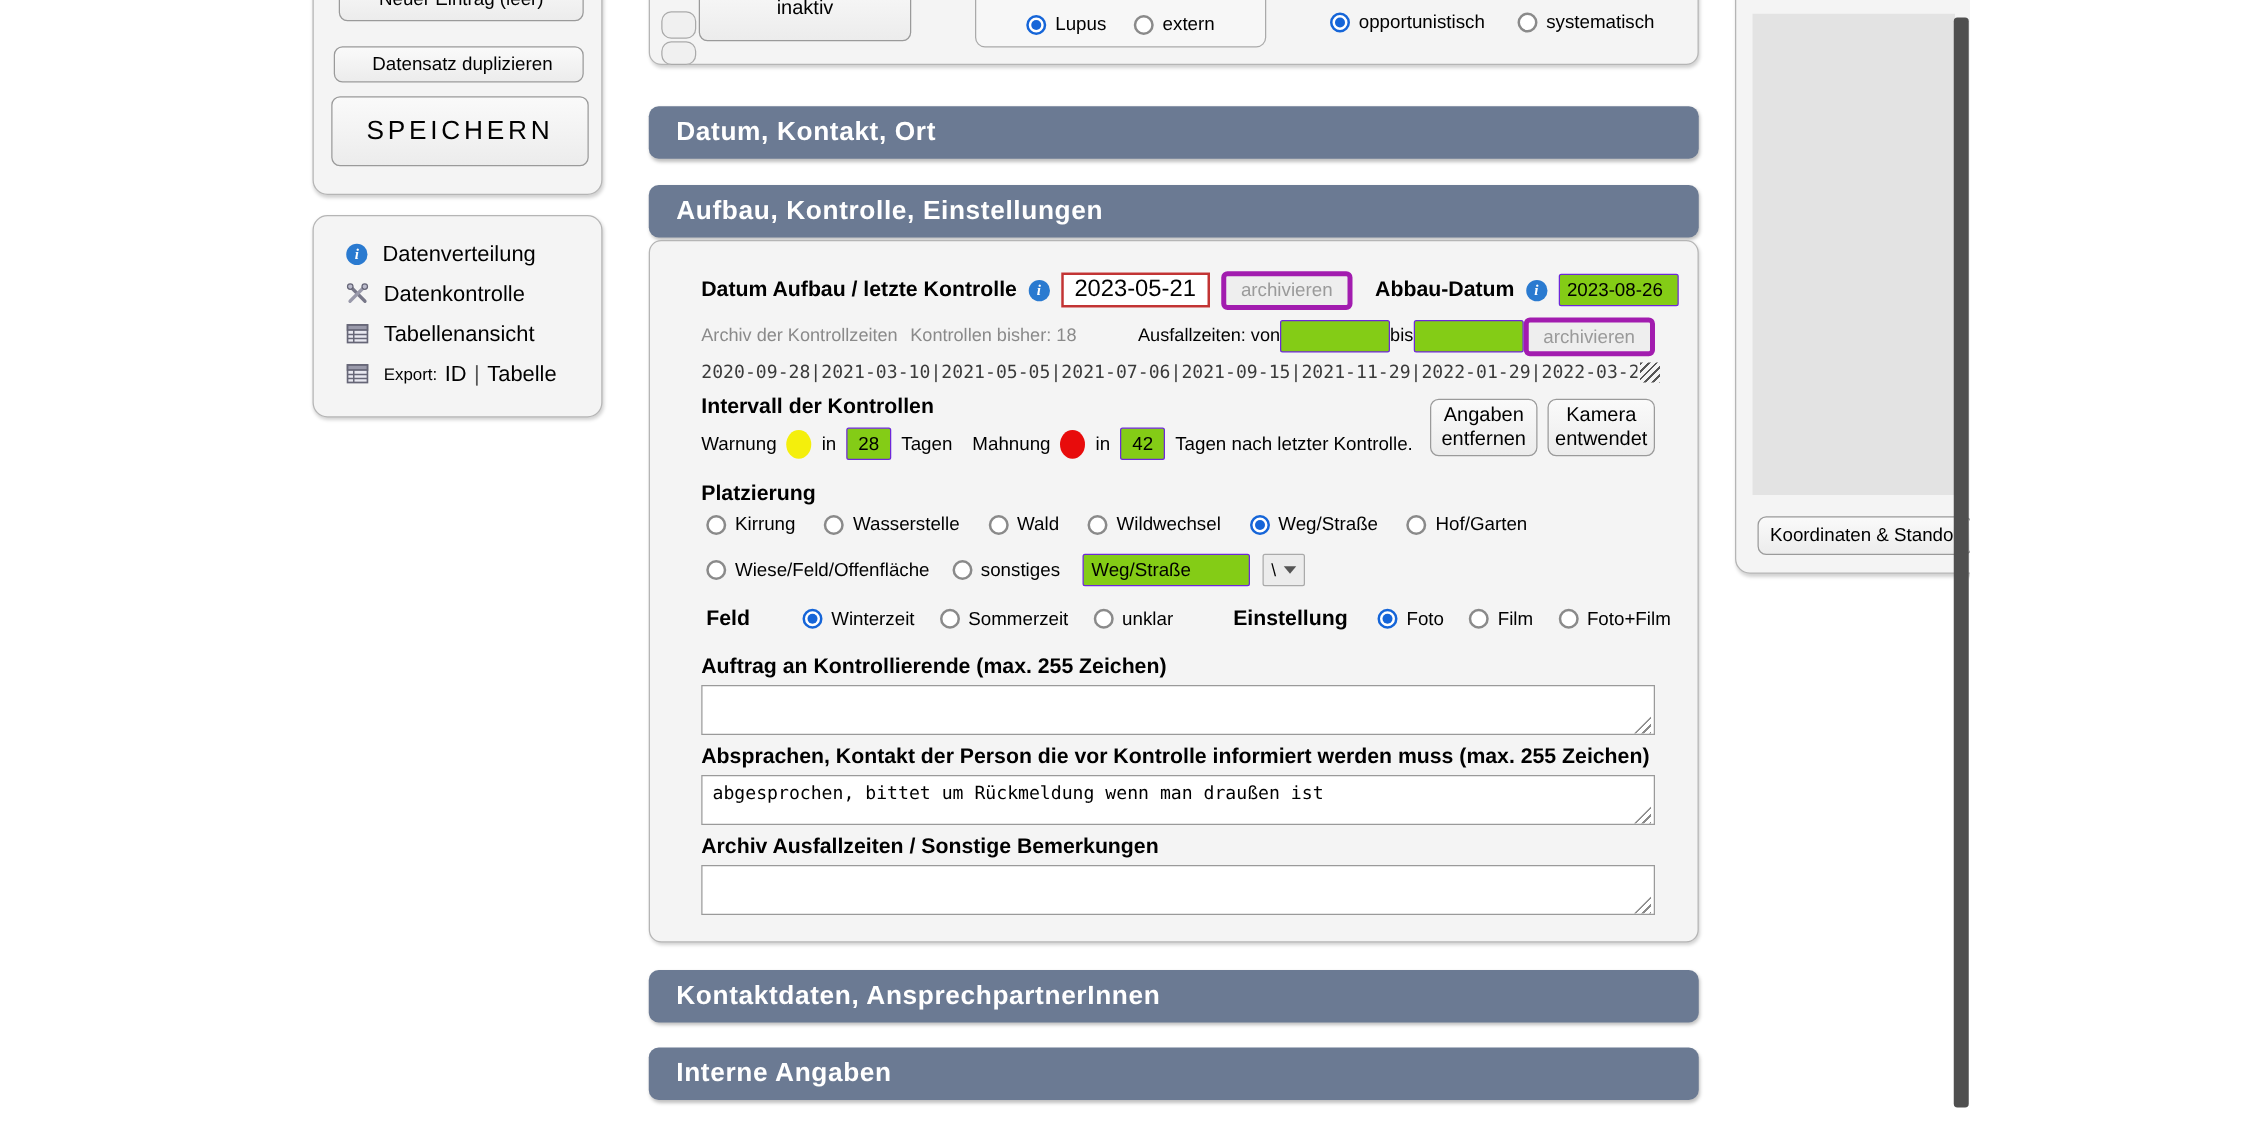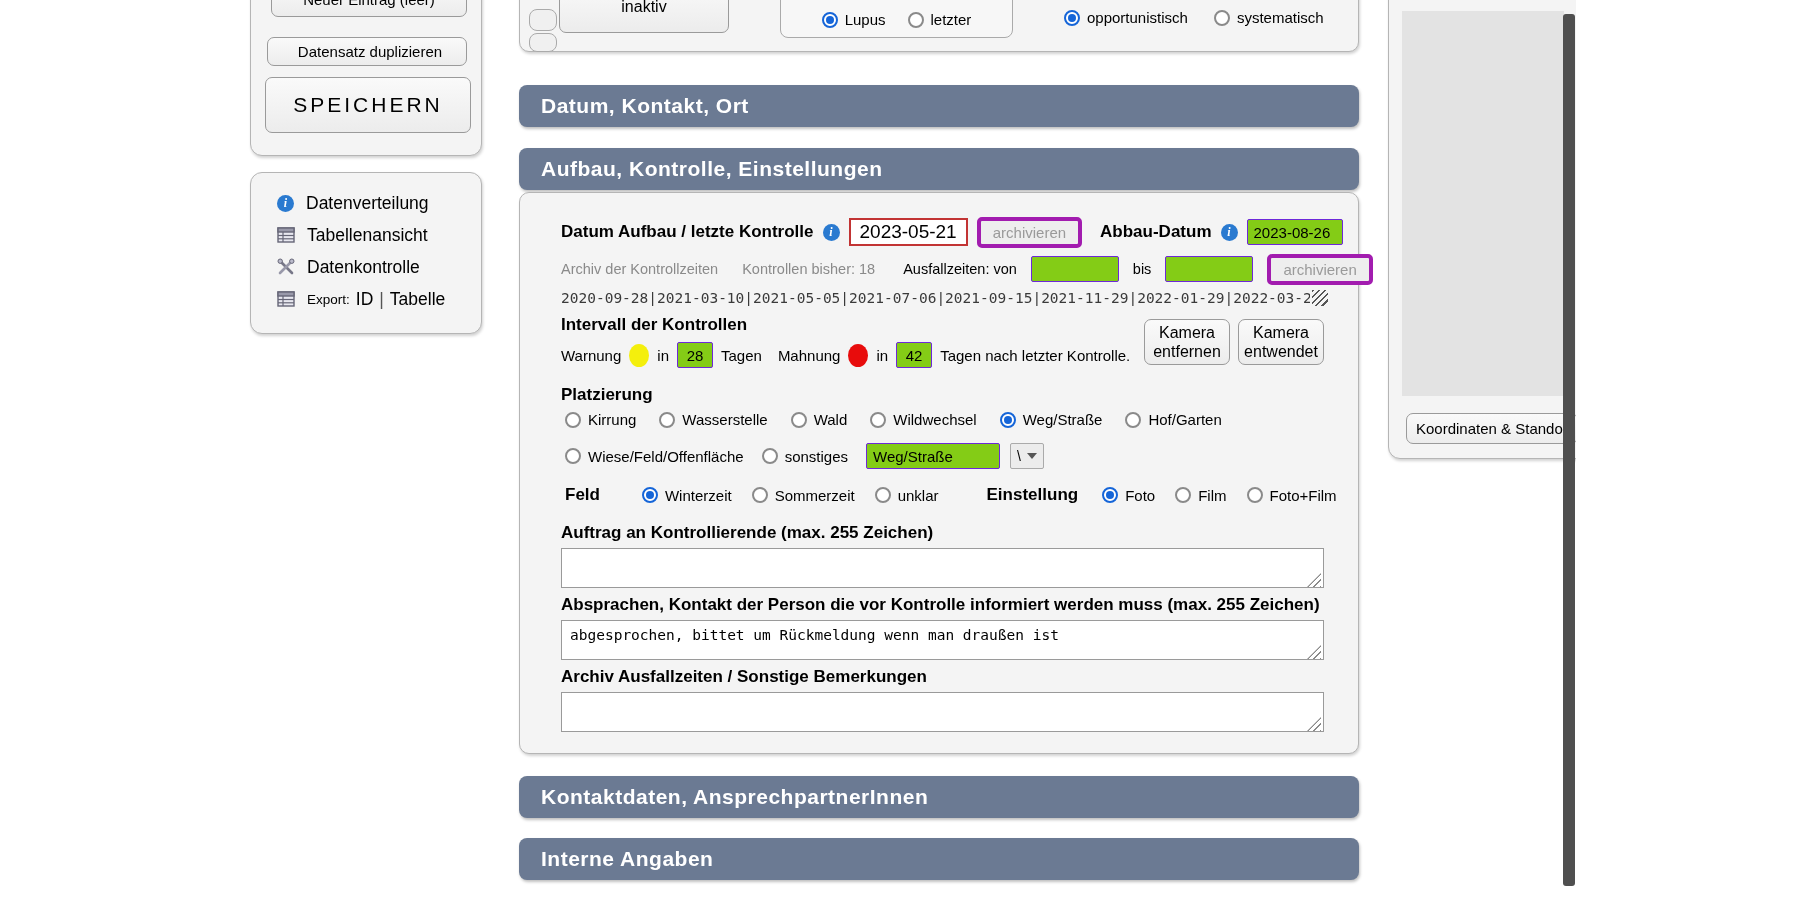--- a/index.html
+++ b/index.html
@@ -57,69 +57,69 @@
   </div>
 
   <div class="panel" style="left:250px;top:172px;width:232px;height:162px;padding:14px 0 0 26px;">
     <div class="menu-item">
       <span class="info-icon">i</span>
       <span>Datenverteilung</span>
     </div>
     <div class="menu-item">
       <span style="display:inline-flex;">
         <svg width="18" height="18" viewBox="0 0 18 18">
-            <rect x="1" y="2" width="16" height="14" fill="#e8e8f0" stroke="#667" stroke-width="1.4"></rect>
-            <rect x="1" y="2" width="16" height="4" fill="#99a" stroke="#667" stroke-width="1.4"></rect>
-            <line x1="1" y1="9.5" x2="17" y2="9.5" stroke="#667" stroke-width="1.2"></line>
-            <line x1="1" y1="12.8" x2="17" y2="12.8" stroke="#667" stroke-width="1.2"></line>
-            <line x1="6" y1="6" x2="6" y2="16" stroke="#667" stroke-width="1.2"></line>
-          </svg>
-      </span>
-      <span>Tabellenansicht</span>
-    </div>
-    <div class="menu-item">
-      <span style="display:inline-flex;">
-        <svg width="18" height="18" viewBox="0 0 18 18">
             <line x1="3" y1="3" x2="15" y2="15" stroke="#778" stroke-width="2.6" stroke-linecap="round"></line>
             <line x1="15" y1="3" x2="3" y2="15" stroke="#99a" stroke-width="2.6" stroke-linecap="round"></line>
             <circle cx="3.2" cy="3.2" r="2.2" fill="#bbc" stroke="#667" stroke-width="1"></circle>
             <circle cx="14.8" cy="3.2" r="2.2" fill="#bbc" stroke="#667" stroke-width="1"></circle>
           </svg>
       </span>
       <span>Datenkontrolle</span>
     </div>
     <div class="menu-item">
       <span style="display:inline-flex;">
         <svg width="18" height="18" viewBox="0 0 18 18">
             <rect x="1" y="2" width="16" height="14" fill="#e8e8f0" stroke="#667" stroke-width="1.4"></rect>
             <rect x="1" y="2" width="16" height="4" fill="#99a" stroke="#667" stroke-width="1.4"></rect>
             <line x1="1" y1="9.5" x2="17" y2="9.5" stroke="#667" stroke-width="1.2"></line>
             <line x1="1" y1="12.8" x2="17" y2="12.8" stroke="#667" stroke-width="1.2"></line>
             <line x1="6" y1="6" x2="6" y2="16" stroke="#667" stroke-width="1.2"></line>
           </svg>
       </span>
+      <span>Tabellenansicht</span>
+    </div>
+    <div class="menu-item">
+      <span style="display:inline-flex;">
+        <svg width="18" height="18" viewBox="0 0 18 18">
+            <rect x="1" y="2" width="16" height="14" fill="#e8e8f0" stroke="#667" stroke-width="1.4"></rect>
+            <rect x="1" y="2" width="16" height="4" fill="#99a" stroke="#667" stroke-width="1.4"></rect>
+            <line x1="1" y1="9.5" x2="17" y2="9.5" stroke="#667" stroke-width="1.2"></line>
+            <line x1="1" y1="12.8" x2="17" y2="12.8" stroke="#667" stroke-width="1.2"></line>
+            <line x1="6" y1="6" x2="6" y2="16" stroke="#667" stroke-width="1.2"></line>
+          </svg>
+      </span>
       <span style="font-size:13.5px;">Export:</span>
       <span style="margin-left:-6px;">ID</span>
       <span style="margin:0 -6px;color:#555;">|</span>
       <span>Tabelle</span>
     </div>
   </div>
 
   <div class="panel" style="left:519px;top:-30px;width:840px;height:82px;border-radius:10px;">
     <div class="frag" style="left:9px;top:38px;width:26px;height:20px;"></div>
     <div class="frag" style="left:9px;top:62px;width:26px;height:17px;"></div>
     <button class="btn" style="position:absolute;left:39px;top:10px;width:170px;height:52px;font-size:16px;">inaktiv</button>
     <div style="position:absolute;left:260px;top:8px;width:233px;height:59px;border:1px solid #aaa;border-radius:8px;background:#f7f7f7;display:flex;align-items:flex-end;justify-content:center;gap:22px;padding-bottom:9px;box-sizing:border-box;">
       <span class="radio-item">
         <span class="radio sel"></span>
         <span>Lupus</span>
       </span>
       <span class="radio-item">
         <span class="radio"></span>
-        <span>letzter</span>
+        <span>extern</span>
       </span>
     </div>
     <div style="position:absolute;left:544px;top:38px;display:flex;align-items:center;gap:26px;">
       <span class="radio-item">
         <span class="radio sel"></span>
         <span>opportunistisch</span>
       </span>
       <span class="radio-item">
         <span class="radio"></span>
         <span>systematisch</span>
@@ -136,21 +136,21 @@
       <span class="bold-label">Datum Aufbau / letzte Kontrolle</span>
       <span class="info-icon">i</span>
       <span style="background:#fff;border:2px solid #c23434;padding:1px 9px;font-size:19px;white-space:nowrap;">2023-05-21</span>
       <button class="arch-btn">archivieren</button>
       <span style="flex:1;"></span>
       <span class="bold-label">Abbau-Datum</span>
       <span class="info-icon">i</span>
       <input class="txt-input" style="width: 96px;" value="2023-08-26">
     </div>
 
-    <div class="row" style="left:41px;right:34px;top:62px;height:28px;gap:14px;">
+    <div class="row" style="left:41px;right:34px;top:62px;height:28px;gap:0;">
       <span class="gray-text">Archiv der Kontrollzeiten</span>
       <span class="gray-text" style="margin-left:10px;">Kontrollen bisher: 18</span>
       <span style="flex:1;"></span>
       <span class="small-text">Ausfallzeiten: von</span>
       <input class="txt-input" style="width: 88px;">
       <span class="small-text">bis</span>
       <input class="txt-input" style="width: 88px;">
       <button class="arch-btn">archivieren</button>
     </div>
 
@@ -166,21 +166,21 @@
       <span class="small-text" style="font-size:15px;">in</span>
       <input class="txt-input" style="width: 36px; text-align: center;" value="28">
       <span class="small-text" style="font-size:15px;">Tagen</span>
       <span class="small-text" style="font-size:15px;margin-left:8px;">Mahnung</span>
       <span class="dot" style="background:#e80c0c;"></span>
       <span class="small-text" style="font-size:15px;">in</span>
       <input class="txt-input" style="width: 36px; text-align: center;" value="42">
       <span class="small-text" style="font-size:15px;">Tagen nach letzter Kontrolle.</span>
     </div>
     <div class="row" style="right:34px;top:126px;gap:8px;">
-      <button class="btn cam-btn">Kamera entfernen</button>
+      <button class="btn cam-btn">Angaben entfernen</button>
       <button class="btn cam-btn">Kamera entwendet</button>
     </div>
 
     <div class="bold-label" style="position:absolute;left:41px;top:192px;">Platzierung</div>
     <div class="row" style="left:45px;top:218px;gap:23px;">
       <span class="radio-item">
         <span class="radio"></span>
           <span>Kirrung</span>
         </span>
       <span class="radio-item">

